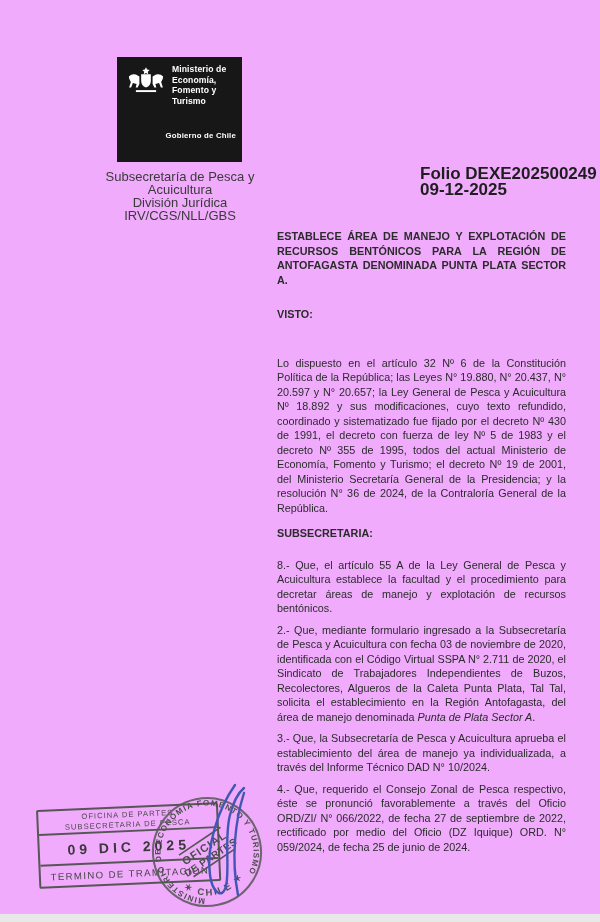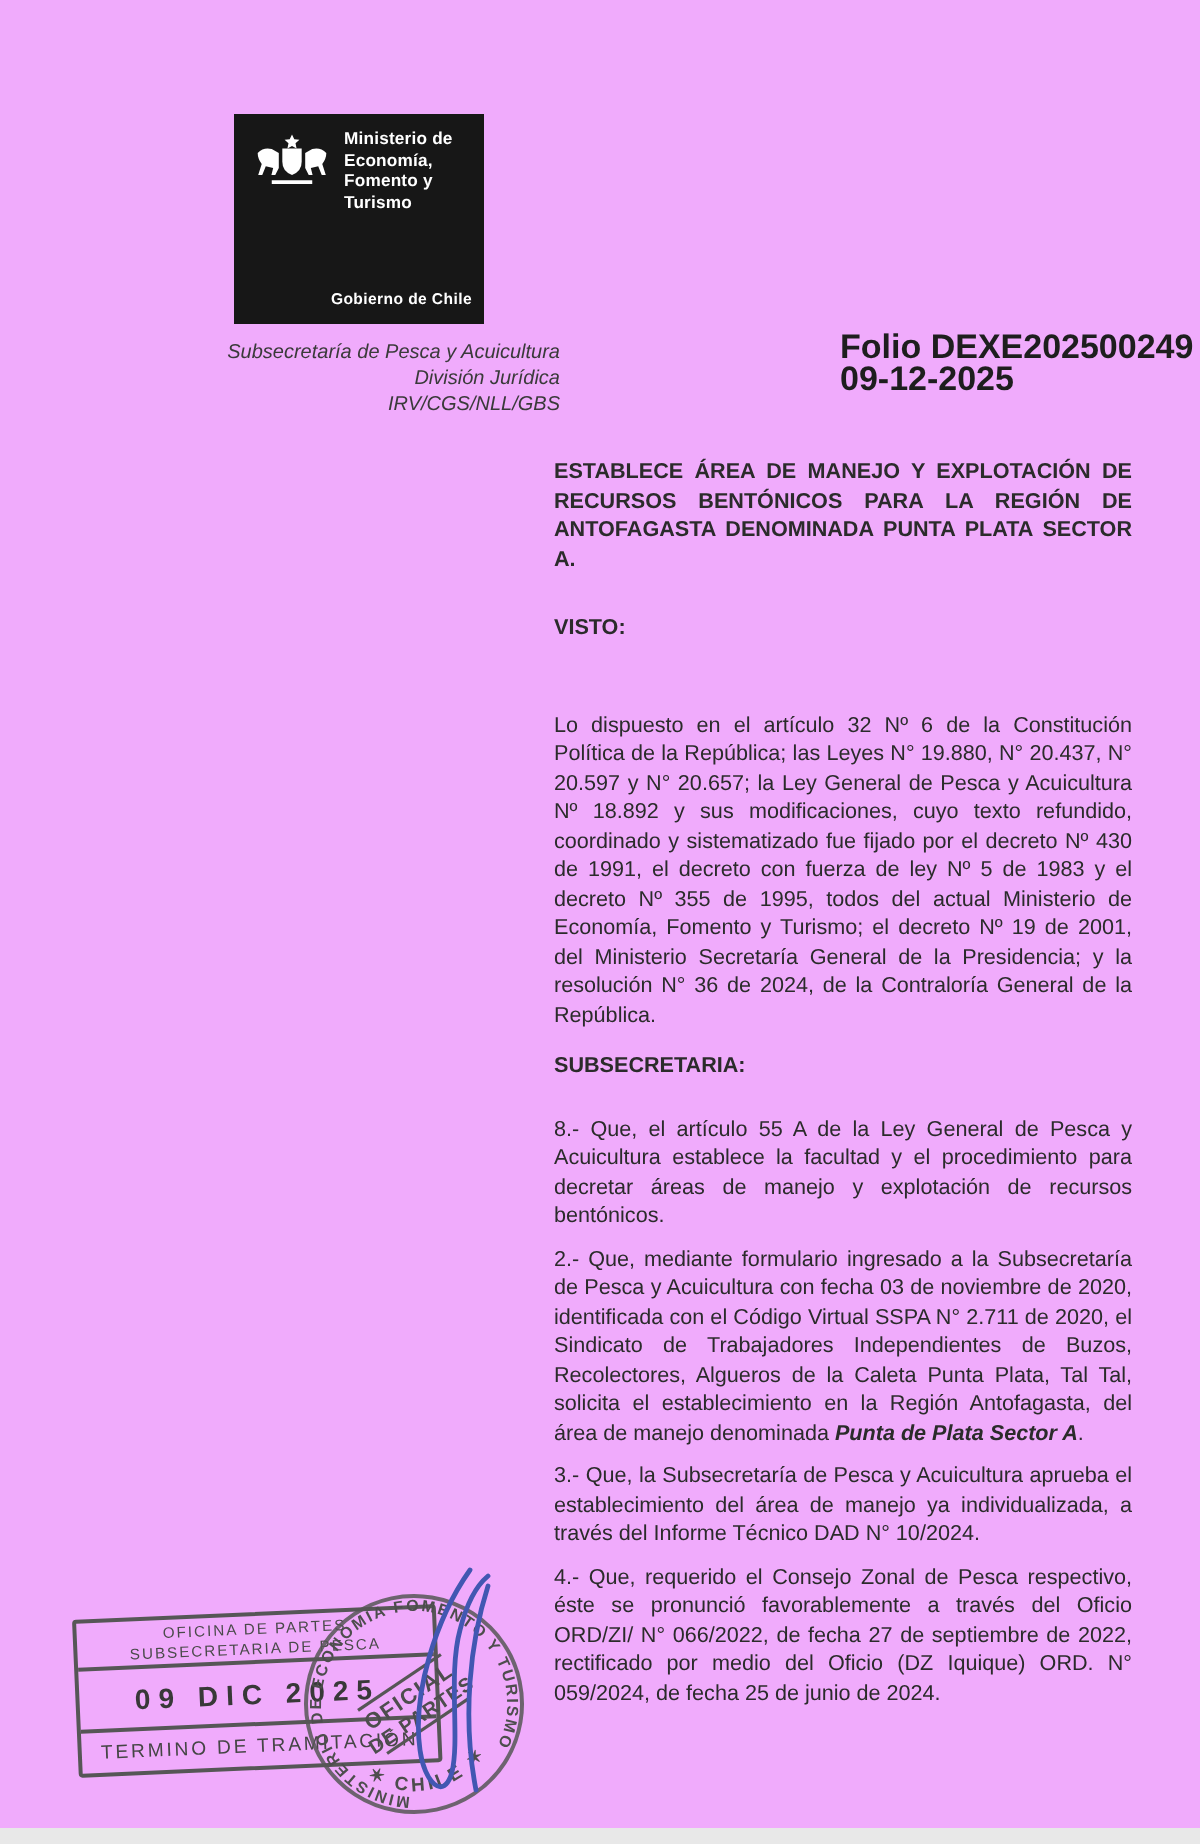--- a/index.html
+++ b/index.html
@@ -13,48 +13,48 @@
   .logo-box {
     position:absolute; left:117px; top:57px; width:125px; height:105px;
     background:#171717; color:#ffffff;
   }
   .emblem { position:absolute; left:7px; top:8px; width:44px; height:30px; }
   .ministry-name {
     position:absolute; left:55px; top:7px; width:64px;
     font-size:8.6px; font-weight:bold; line-height:10.5px; letter-spacing:.1px;
   }
   .gov-name {
-    position:absolute; right:6px; bottom:8px;
+    position:absolute; right:6px; bottom:22px;
     font-size:7.8px; font-weight:bold; letter-spacing:.2px;
   }
 
   
   .dept {
     position:absolute; left:80px; top:170px; width:200px;
-    text-align:right; font-size:10px; line-height:13px; color:#3a3a3a;font-style:italic;
+    text-align:center; font-size:13px; line-height:13px; color:#3a3a3a;
   }
 
   
   .folio {
     position:absolute; left:420px; top:166px;
     font-size:17px; font-weight:bold; line-height:16px; color:#1e1e1e;
   }
 
   
   .body-col {
     position:absolute; left:277px; top:229px; width:289px;
     font-size:10.8px; line-height:14.5px; text-align:justify; color:#2b2b2b;
   }
   .doc-title { font-weight:bold; margin:0; }
   .visto-heading { font-weight:bold; margin:20px 0 0; }
   .visto-body { margin:34px 0 0; }
   .considerando-heading { font-weight:bold; margin:11px 0 0; }
   .para { margin:17px 0 0; }
   .para + .para { margin-top:7px; }
-  .emph { font-weight:bold; font-style:italic; }
+  .emph { font-weight:normal; font-style:italic; }
 
   
   .office-stamp {
     position:absolute; left:36px; top:810px; width:178px;
     transform:rotate(-2.5deg); transform-origin:left top;
     color:#4a4a4a; border:2px solid #565656; border-radius:2px;
     text-align:center; background:transparent;
   }
   .office-stamp .row1 {
     padding:2px 2px 1px; font-size:7.6px; line-height:9.5px; letter-spacing:1px;

